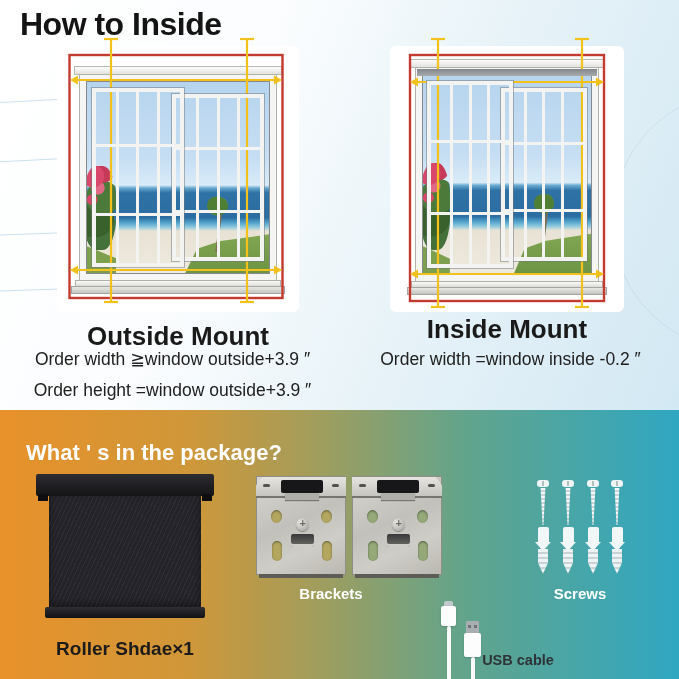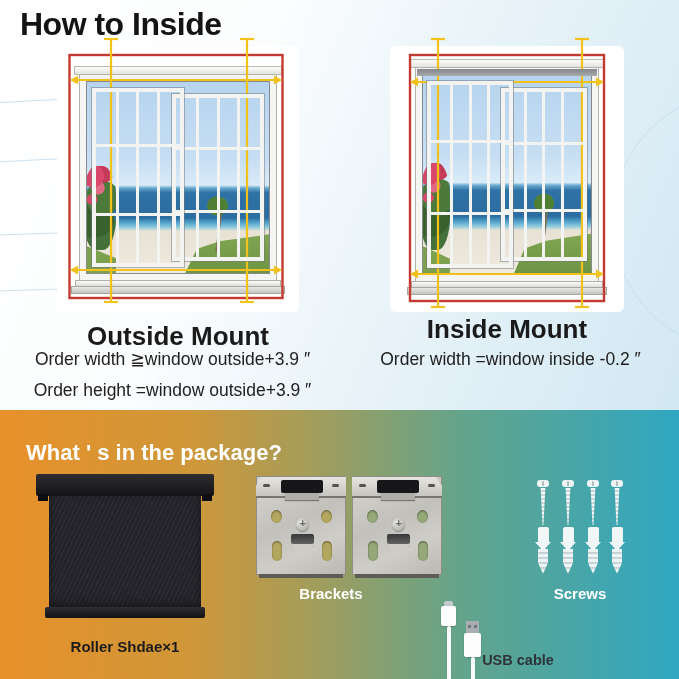--- a/index.html
+++ b/index.html
@@ -104,21 +104,21 @@
     height:7px;background:#0e0e10;}
   .shade-header::before{left:2px;} .shade-header::after{right:2px;}
   .shade-fabric{position:absolute;left:49px;top:86px;width:152px;height:112px;
     background:#232329;
     background-image:repeating-linear-gradient(115deg,rgba(255,255,255,.05) 0 1px,transparent 1px 4px);
     box-shadow:inset 0 -4px 8px rgba(0,0,0,.4);}
   .shade-bottom{position:absolute;left:45px;top:197px;width:160px;height:11px;border-radius:2px;
     background:linear-gradient(#2e2e33,#131316);}
   .item-label{position:absolute;margin:0;font-weight:700;font-size:14px;color:#ffffff;
     text-align:center;}
-  .roller-label{left:36px;top:228px;width:178px;color:#1b1b1b;font-size:15px;}
+  .roller-label{left:36px;top:228px;width:178px;color:#1b1b1b;font-size:19px;}
 
   
   .bracket{position:absolute;top:66px;width:90px;height:99px;box-sizing:border-box;
     background:linear-gradient(155deg,#d7d6d2 0%,#c2c0ba 45%,#cfcdc7 70%,#bab8b1 100%);
     border:1px solid #8f8d86;}
   .bracket.b1{left:256px;} .bracket.b2{left:352px;}
   .bracket::after{content:'';position:absolute;bottom:-4px;left:2px;right:2px;height:4px;
     background:#5e5c56;}
   .b-flange{position:absolute;top:0;left:-1px;right:-1px;height:19px;
     background:linear-gradient(#e5e4e0,#c7c5bf);border-bottom:2px solid #77756e;}

